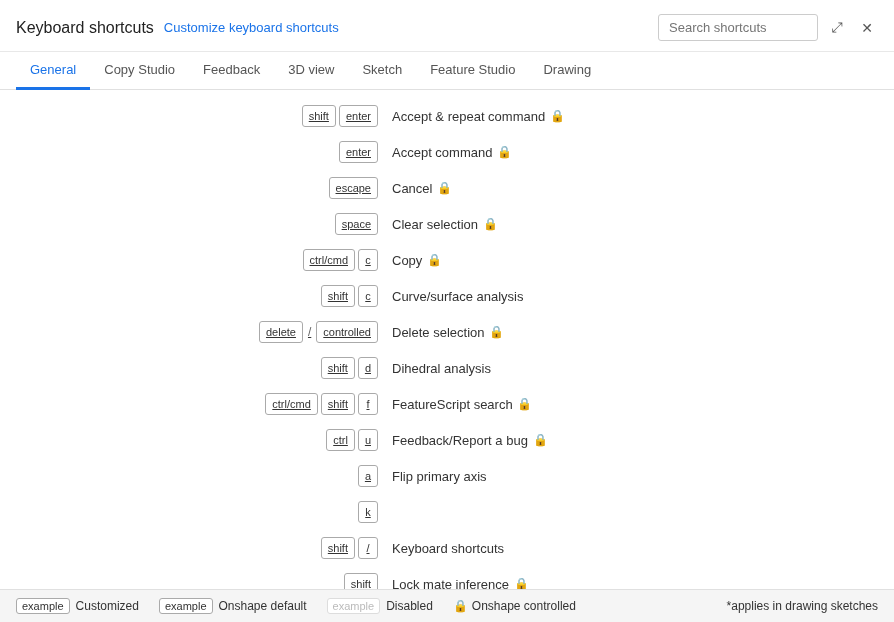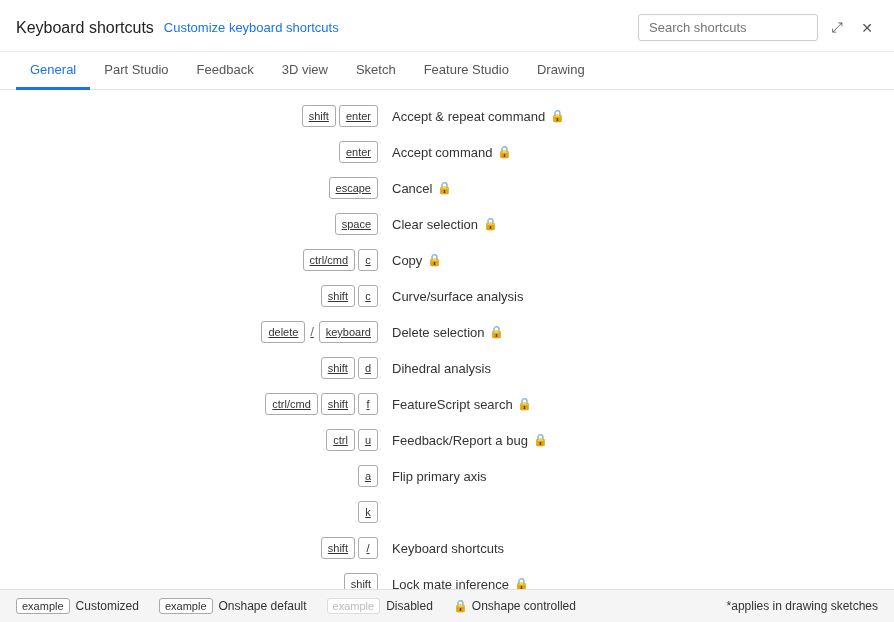--- a/index.html
+++ b/index.html
@@ -34,21 +34,21 @@
       font-size: 13px;
       cursor: pointer;
       text-decoration: none;
     }
     .header-spacer { flex: 1; }
     .search-box {
       border: 1px solid #ccc;
       border-radius: 3px;
       padding: 5px 10px;
       font-size: 13px;
-      width: 180px;
+      width: 160px;
       color: #999;
       outline: none;
     }
     .header-icons {
       display: flex;
       align-items: center;
       margin-left: 8px;
       gap: 8px;
     }
     .icon-btn {
@@ -205,21 +205,21 @@
   <div class="header-spacer"></div>
   <input class="search-box" type="text" placeholder="Search shortcuts" style="">
   <div class="header-icons">
     <div class="icon-btn" title="Expand">⤢</div>
     <div class="icon-btn" title="Close">✕</div>
   </div>
 </div>
 
 <div class="tabs">
   <div class="tab active">General</div>
-  <div class="tab">Part Studio</div>
+  <div class="tab">Copy Studio</div>
   <div class="tab">Feedback</div>
   <div class="tab">3D view</div>
   <div class="tab">Sketch</div>
   <div class="tab">Feature Studio</div>
   <div class="tab">Drawing</div>
 </div>
 
 <div class="content">
   <div class="shortcuts-list">
 
@@ -277,21 +277,21 @@
       </div>
       <div class="shortcut-label">
         Curve/surface analysis
       </div>
     </div>
 
     <div class="shortcut-row">
       <div class="keys-area">
         <span class="key">delete</span>
         <span class="key-sep">/</span>
-        <span class="key">keyboard</span>
+        <span class="key">controlled</span>
       </div>
       <div class="shortcut-label">
         Delete selection <span class="lock-icon">🔒</span>
       </div>
     </div>
 
     <div class="shortcut-row">
       <div class="keys-area">
         <span class="key">shift</span>
         <span class="key">d</span>

